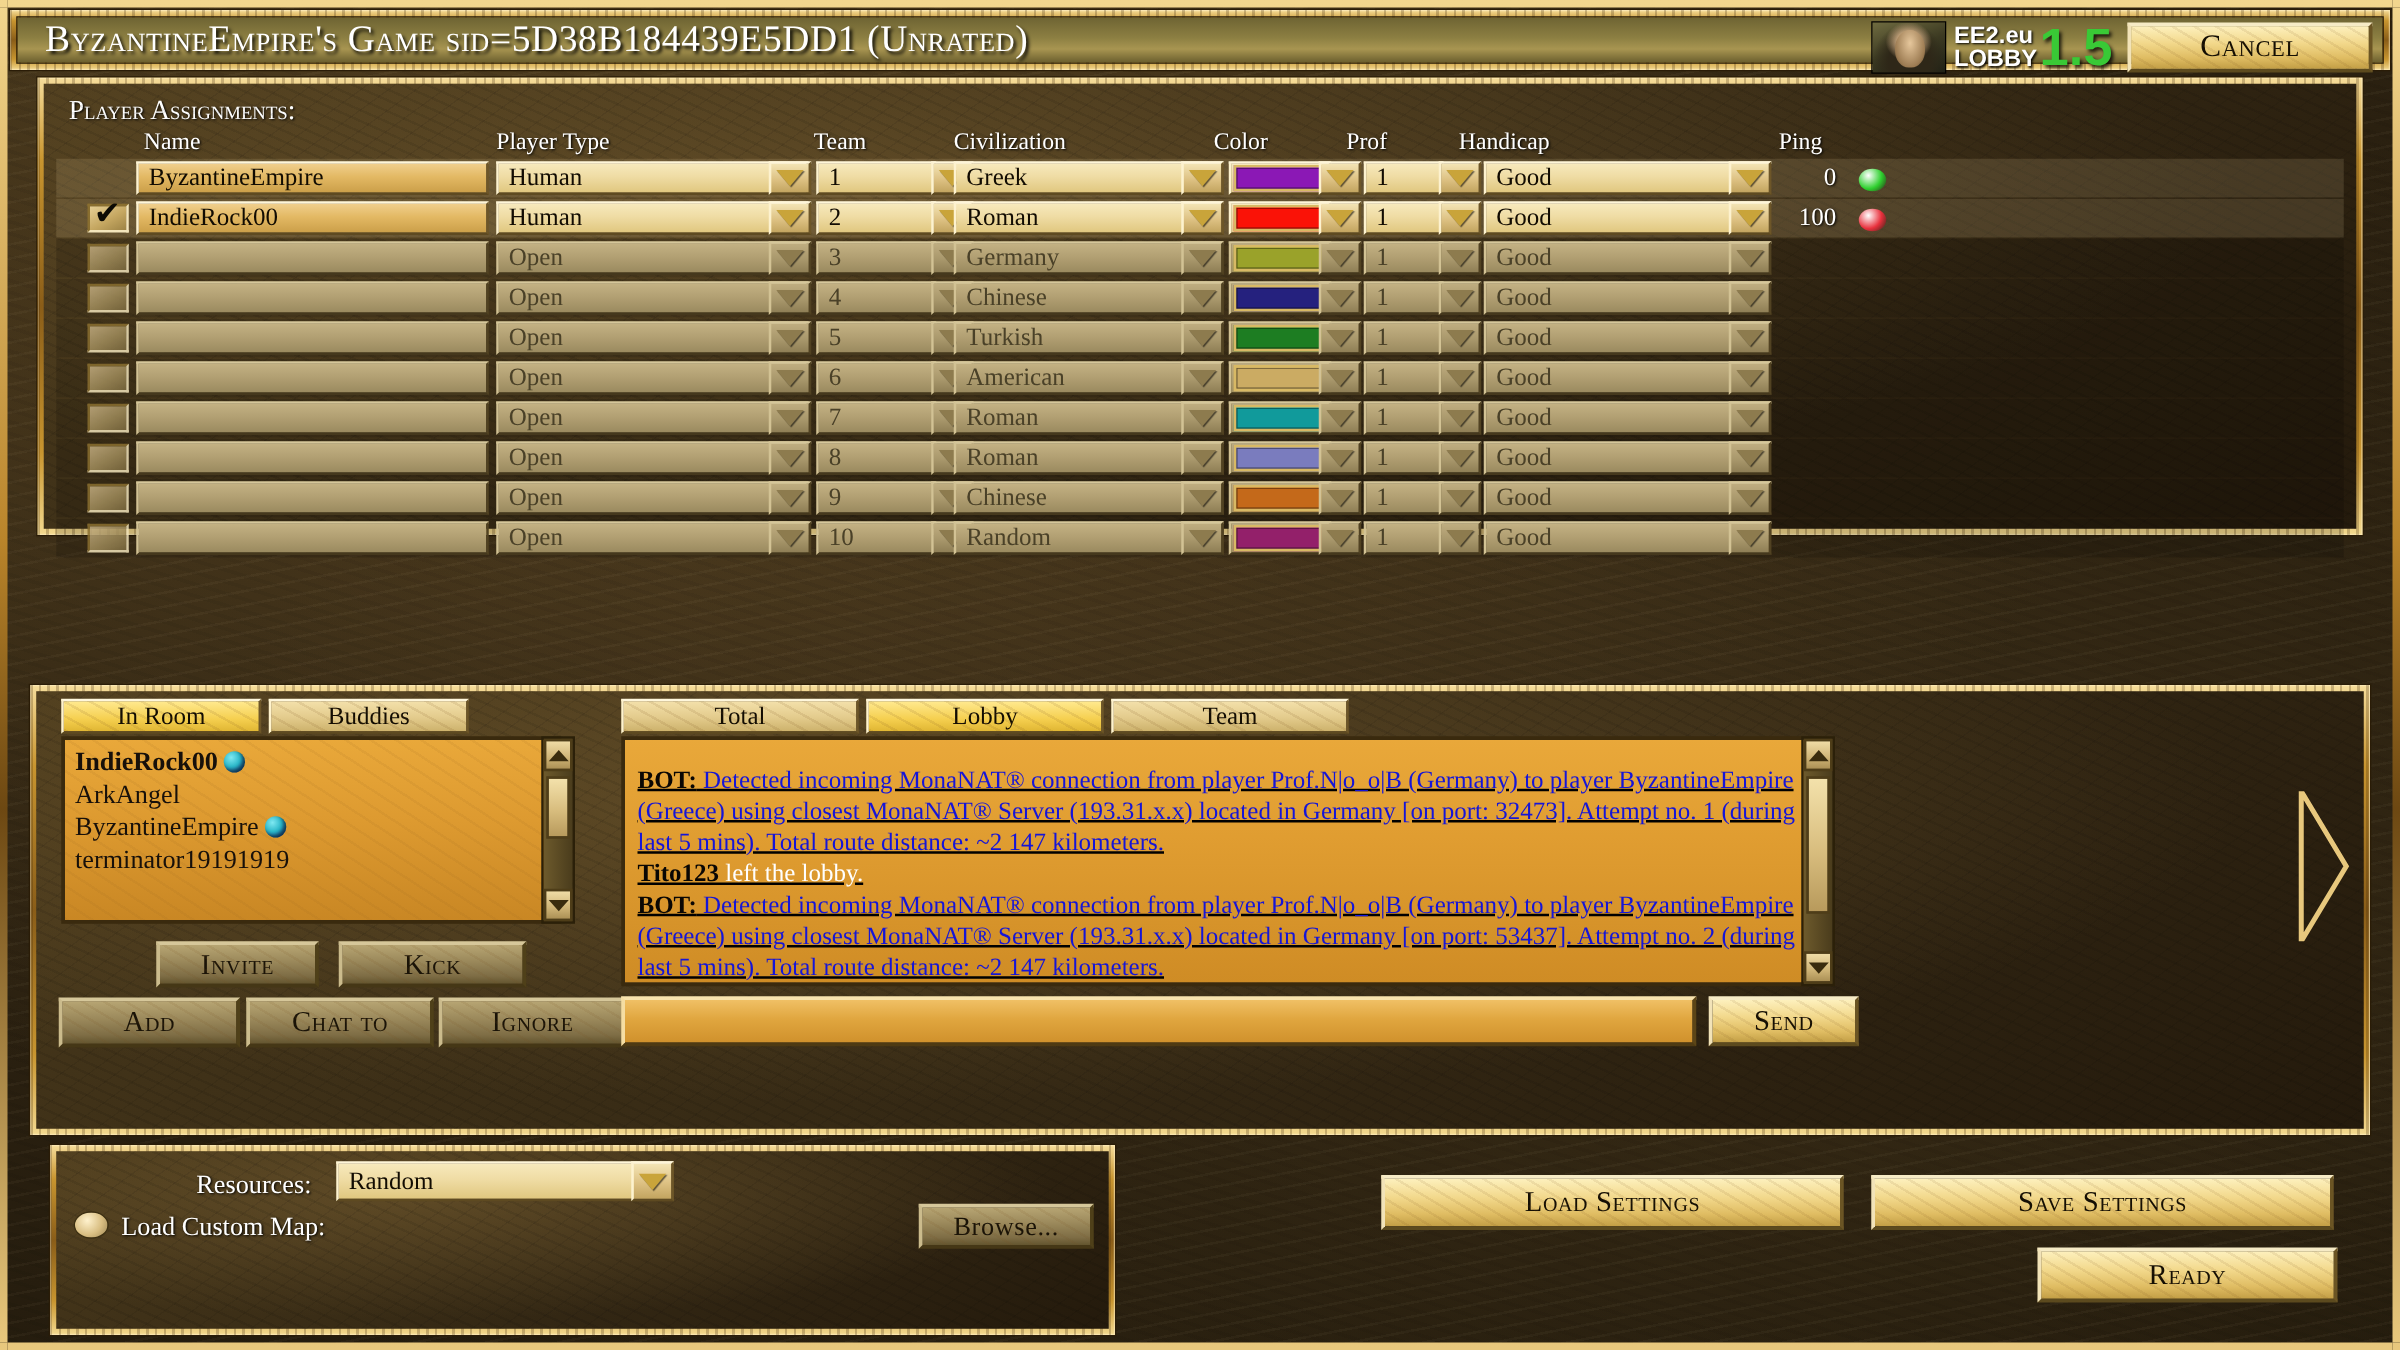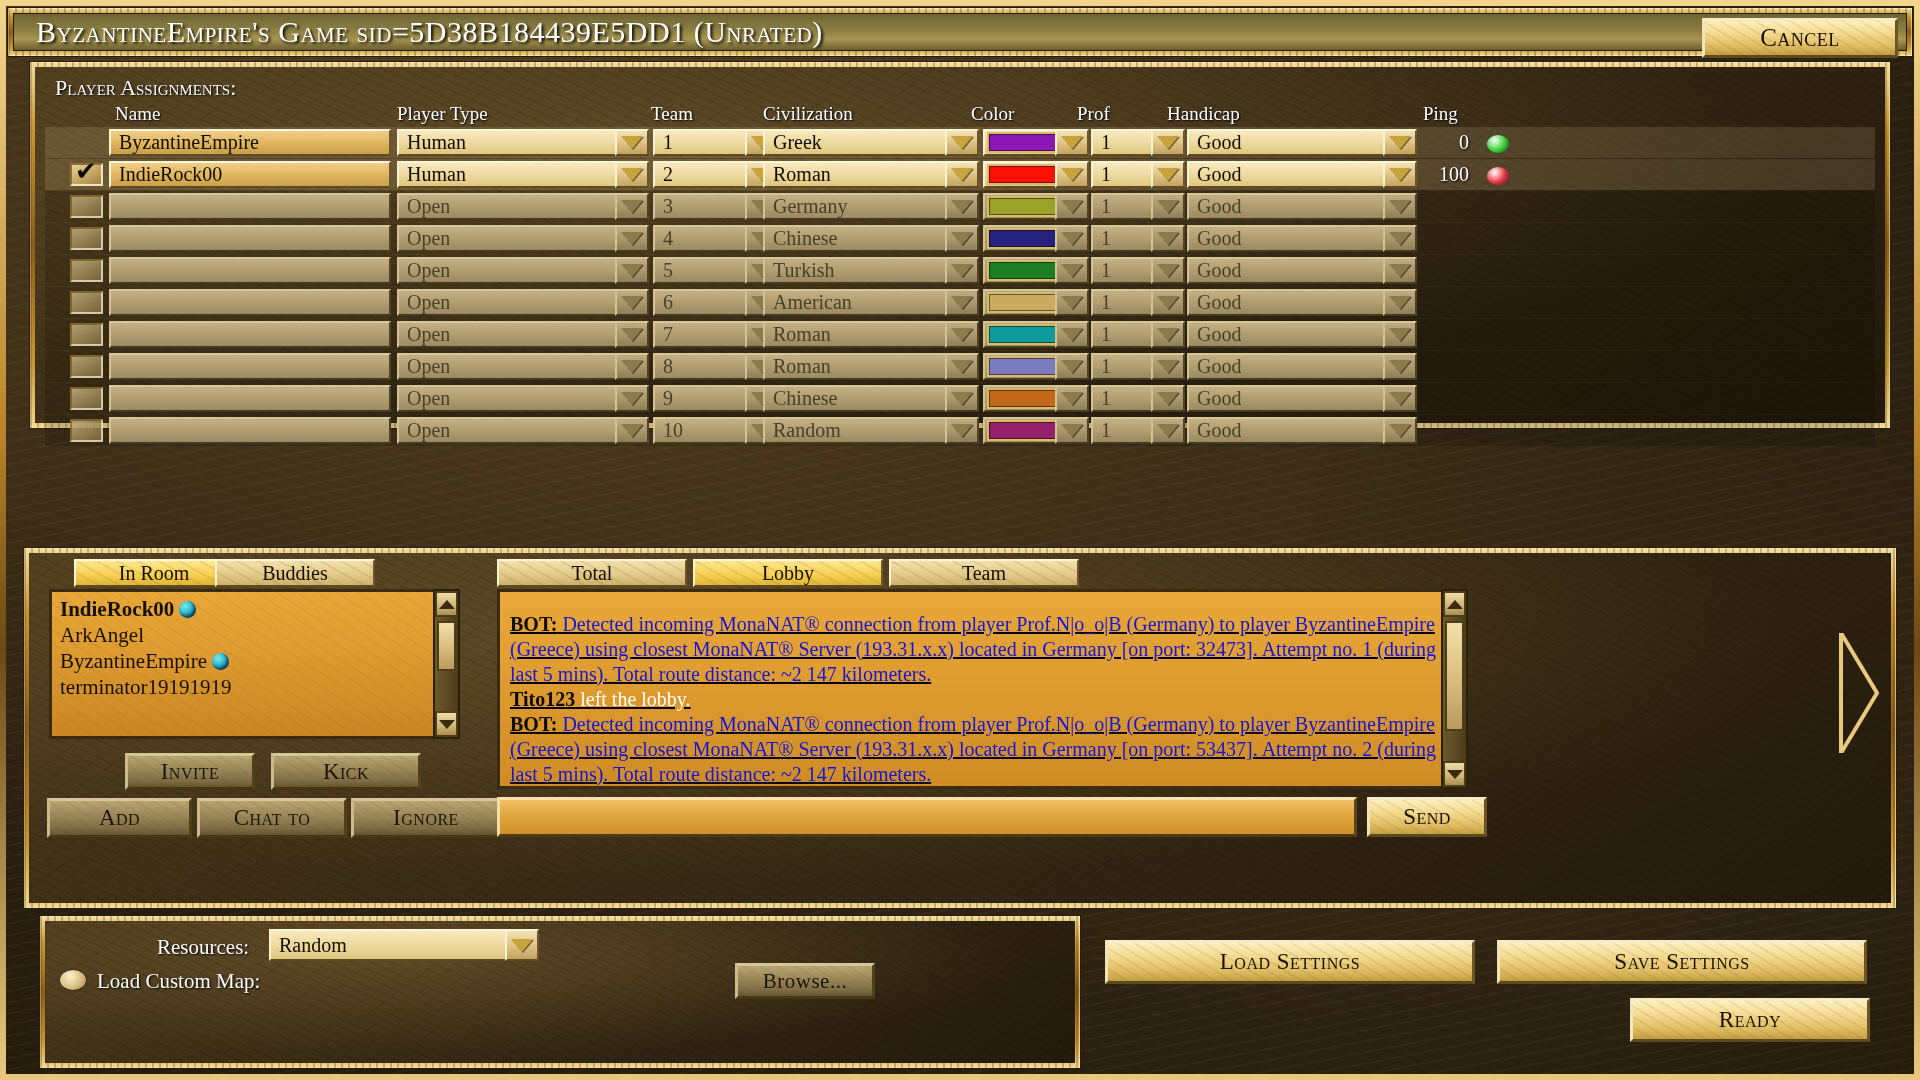--- a/index.html
+++ b/index.html
@@ -256,38 +256,46 @@
     position:absolute; background:linear-gradient(180deg,#f0c065,#e0a63f 45%,#d0912c 100%);
     border-top:3px solid #f8e3ae; border-left:3px solid #f5dda2;
     border-right:3px solid #5c4517; border-bottom:3px solid #4e3a13;
   }
 
   .cursor{
     position:absolute; width:0;height:0; pointer-events:none; z-index:40;
   }
 
   
-  .bottomleft{ position:absolute; left:40px; top:916px; width:1040px; height:152px;}
+  .bottomleft{ position:absolute; left:40px; top:916px; width:852px; height:152px;}
   .bl-in{ height:100%; position:relative;}
   .lbl{ color:#fff; font-size:21px; text-shadow:1px 1px 2px #000; position:absolute;}
   .radio{
     position:absolute; width:28px;height:22px;border-radius:50%;
     background:radial-gradient(circle at 38% 32%, #fff2cd, #d9be82 55%, #9a8351);
     border:1px solid #3c2f12;
   }
 </style>
 </head>
 <body>
 
 <div class="screen">
 
   <div class="titlebar goldframe">
     <div class="titlebar-in">
       <div class="title-text">ByzantineEmpire's Game sid=5D38B184439E5DD1 (Unrated)</div>
 
+      <div class="brandbox">
+        <div class="mona"></div>
+        <div class="brandtxt">
+          <div>EE2.eu</div>
+          <div>LOBBY</div>
+        </div>
+        <div class="ver">1.5</div>
+      </div>
 
       <div class="btn bright cancel-btn">Cancel</div>
     </div>
   </div>
 
   <div class="players goldframe">
     <div class="players-in inner-dark">
       <div class="pa-label">Player Assignments:</div>
 
       <div class="grid-head">
@@ -595,21 +603,21 @@
               <i></i>
             </div>
           </div>
         </div>
     </div>
   </div>
 
   <div class="chatpanel goldframe">
     <div class="chatpanel-in inner-dark">
 
-      <div class="tab sel" style="left:20px; top:6px; width:160px;margin-left:25px;">In Room</div>
+      <div class="tab sel" style="left:20px; top:6px; width:160px;">In Room</div>
       <div class="tab" style="left:186px; top:6px; width:160px;">Buddies</div>
 
       <div class="listbox" style="left:20px; top:36px; width:400px; height:150px;">
         <div class="plist" id="roster">
             <div><b>IndieRock00</b><span class="globe"></span></div>
             <div>ArkAngel</div>
             <div>ByzantineEmpire<span class="globe"></span></div>
             <div>terminator19191919</div>
           </div>
       </div>

